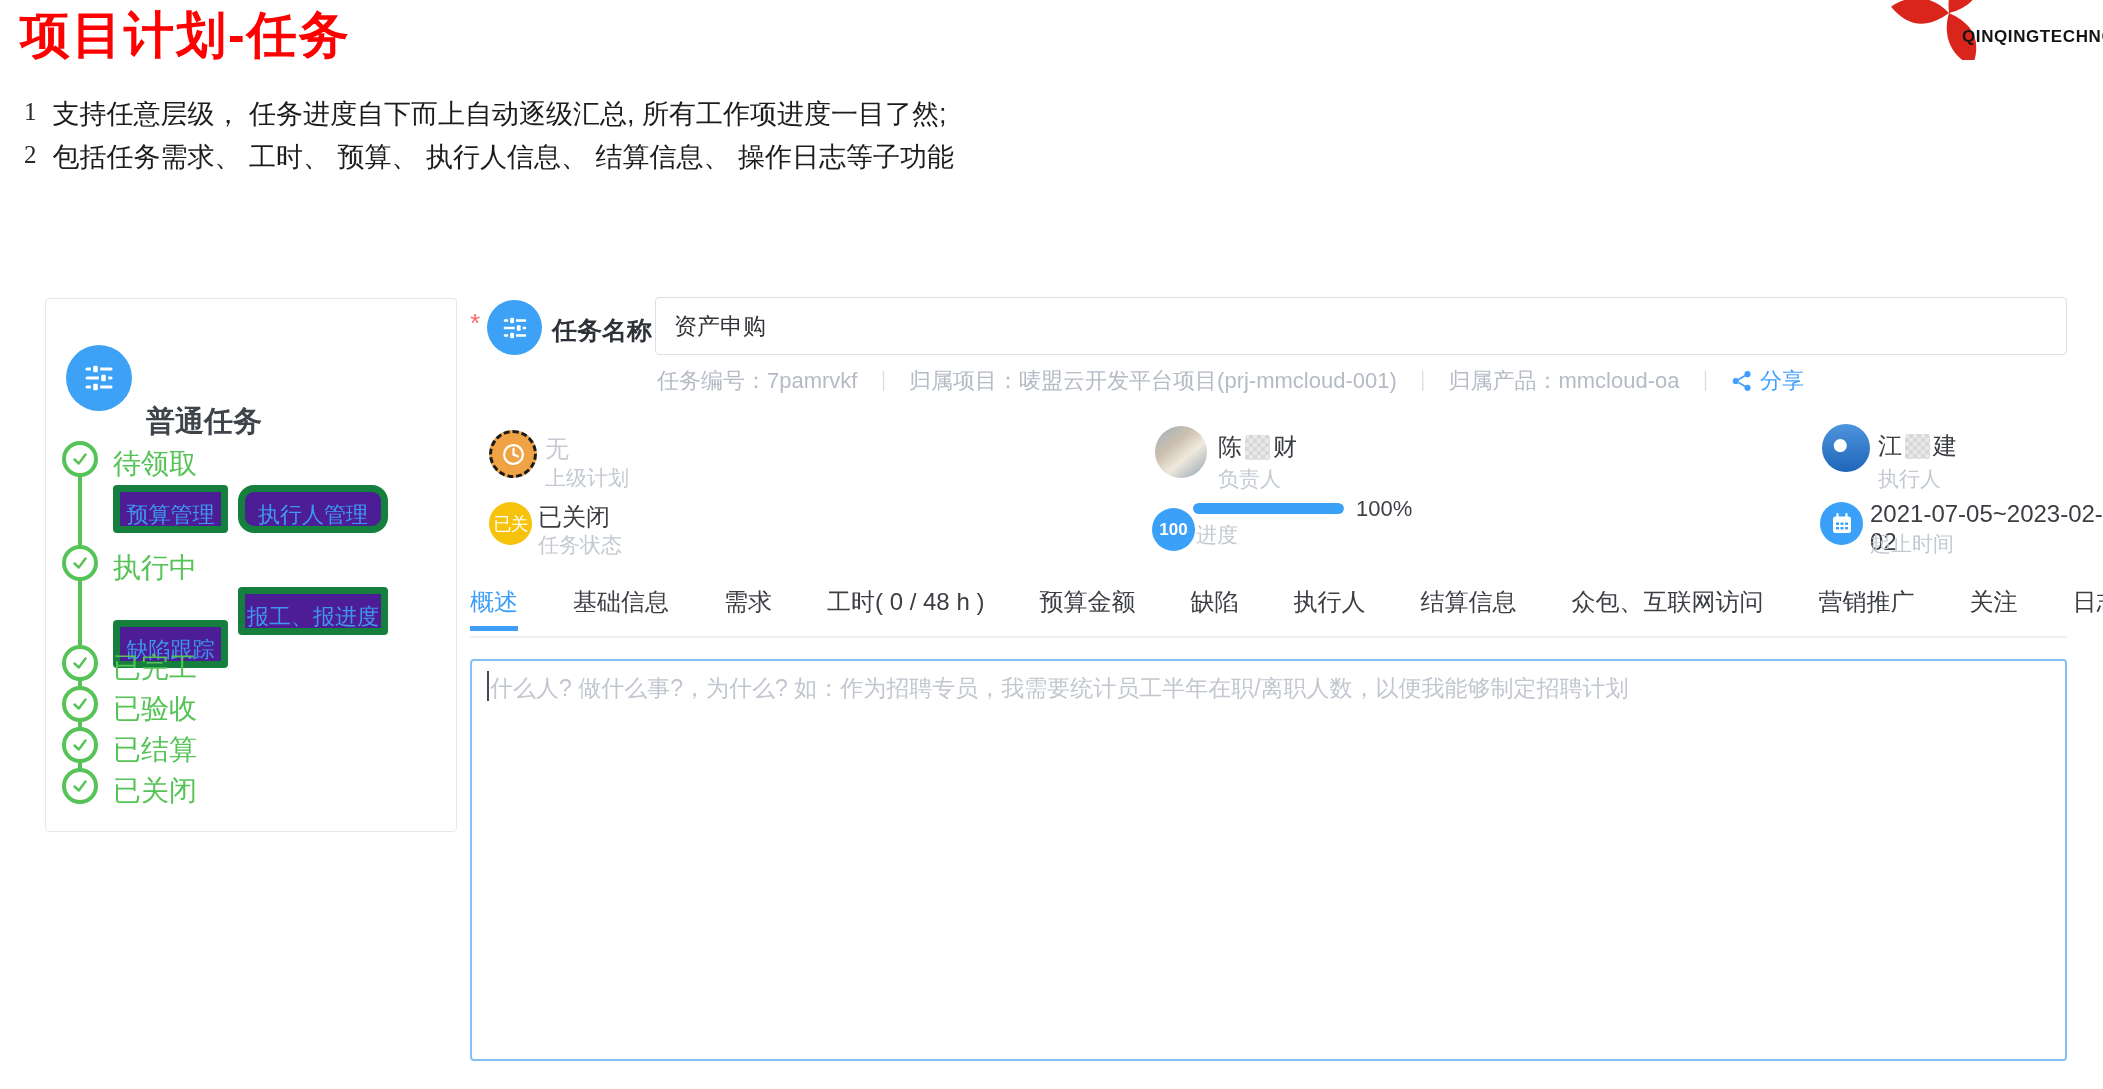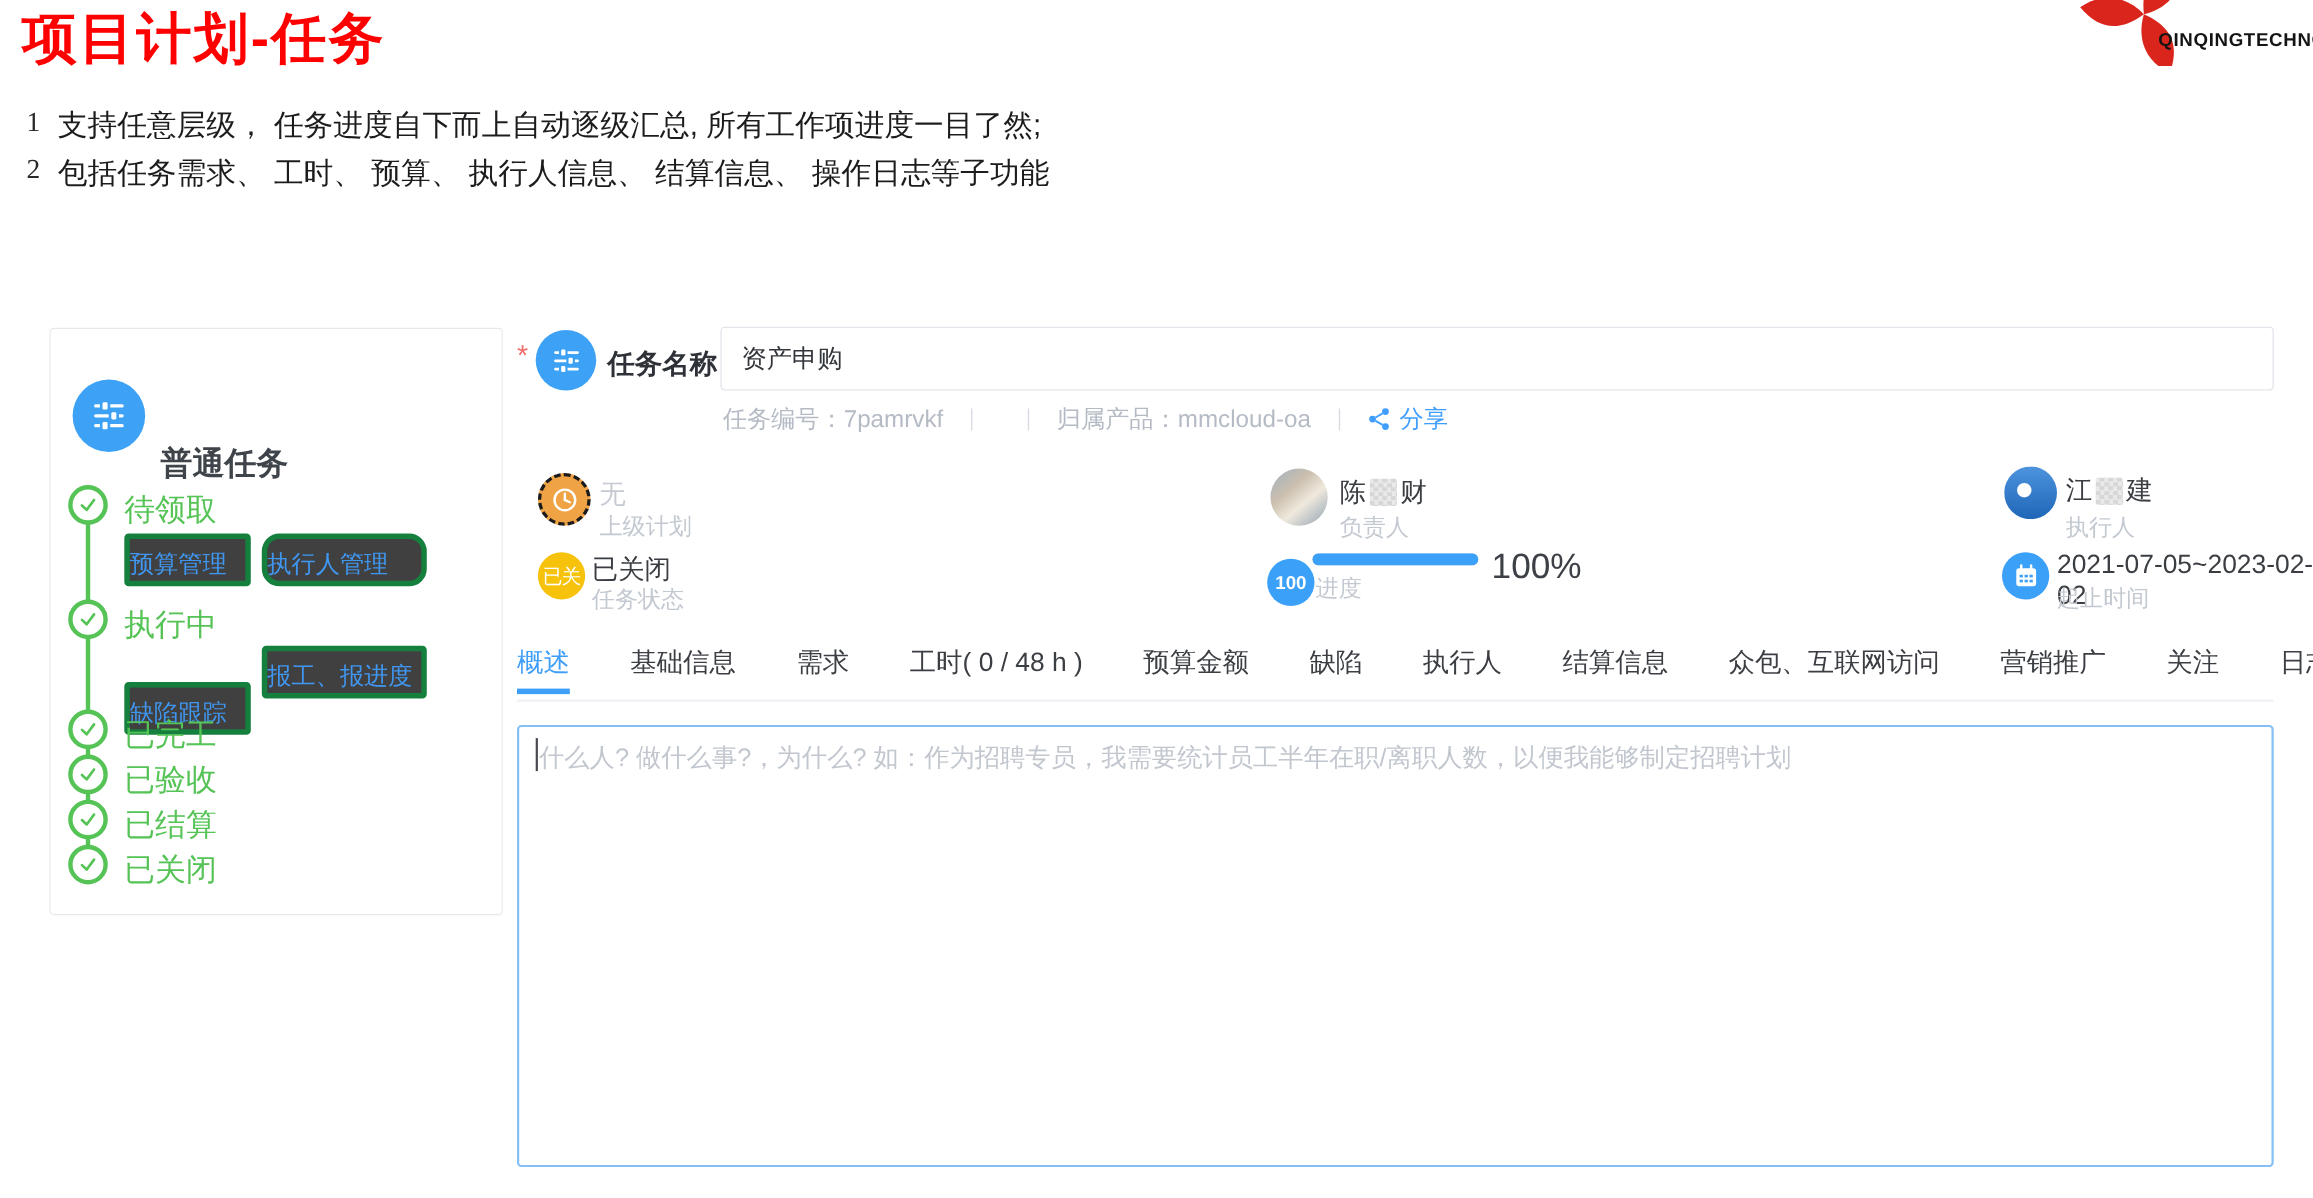--- a/index.html
+++ b/index.html
@@ -22,21 +22,21 @@
   .side-title { position:absolute; left:100px; top:60px; font-size:29px; font-weight:bold; color:#3f444b;margin-top:43px; }
   .vline { position:absolute; left:32px; top:161px; width:4px; height:327px; background:#55c355; z-index:1; }
   .stage-circle { position:absolute; left:16px; width:36px; height:36px; background:#fff; border:4px solid #55c355; border-radius:50%; display:flex; align-items:center; justify-content:center; z-index:2; }
   .stage-label { position:absolute; left:67px; font-size:28px; color:#55c355; z-index:2; }
   .sc-0 { top:142px; } .sl-0 { top:146px; }
   .sc-1 { top:246px; } .sl-1 { top:250px; }
   .sc-2 { top:346px; } .sl-2 { top:350px; }
   .sc-3 { top:387px; } .sl-3 { top:391px; }
   .sc-4 { top:428px; } .sl-4 { top:432px; }
   .sc-5 { top:469px; } .sl-5 { top:473px; }
-  .sub-btn { position:absolute; height:48px; line-height:46px; text-align:left; background:#404040; border:5px solid #15803d; border-radius:4px; color:#3f97f2; font-size:22px; cursor:pointer; z-index:2; }
+  .sub-btn { position:absolute; height:48px; line-height:46px; text-align:center; background:#4c1d95; border:7px solid #15803d; border-radius:4px; color:#3f97f2; font-size:22px; cursor:pointer; z-index:2; }
   .btn-r1a { left:67px;  top:186px; width:115px; }
   .btn-r1b { left:192px; top:186px; width:150px;border-radius:16px; }
   .btn-r2a { left:67px;  top:288px; width:115px;margin-top:33px; }
   .btn-r2b { left:192px; top:288px; width:150px; }
 
   
   .req-mark { position:absolute; left:470px; top:308px; font-size:26px; color:#f56c6c; }
   .task-icon { position:absolute; left:487px; top:300px; width:55px; height:55px; border-radius:50%; background:#3da2f5; display:flex; align-items:center; justify-content:center; }
   .task-label { position:absolute; left:552px; top:314px; font-size:25px; font-weight:bold; color:#2e3238; }
   .task-input { position:absolute; left:655px; top:297px; width:1412px; height:58px; border:1px solid #dcdfe6; border-radius:4px; font-size:23px; color:#32353a; padding:0 18px; outline:none; font-family:"Liberation Sans", sans-serif; background:#fff; }
@@ -55,21 +55,21 @@
 
   .avatar { position:absolute; width:52px; height:52px; border-radius:50%; }
   .owner-avatar { left:1155px; top:426px; background:linear-gradient(140deg,#9fb0c0 0%, #cbbfae 35%, #efe9dd 60%, #8fa0b2 100%); }
   .exec-avatar  { left:1822px; top:424px; width:48px; height:48px; background:radial-gradient(circle at 38% 45%, #ffffff 0 6px, rgba(255,255,255,0) 7px), linear-gradient(180deg,#4d93dd 0%, #1f66b8 100%); }
   .name-row { position:absolute; display:flex; align-items:center; gap:3px; font-size:24px; color:#3a3d42; }
   .censor { display:inline-block; width:25px; height:25px; border-radius:2px; background:repeating-conic-gradient(#d7d7d7 0% 25%, #e9e9e9 0% 50%); background-size:8px 8px; }
 
   .prog-badge { position:absolute; left:1152px; top:508px; width:43px; height:43px; border-radius:50%; background:#3ba0f7; color:#fff; font-size:17px; font-weight:bold; display:flex; align-items:center; justify-content:center; z-index:2;}
   .prog-track { position:absolute; left:1193px; top:503px; width:151px; height:11px; border-radius:6px; background:#e4e7ed; overflow:hidden; }
   .prog-fill { height:100%; width:100%; background:#3ba0f7; border-radius:6px; }
-  .prog-pct { position:absolute; left:1356px; top:496px; font-size:32px; color:#3d4046; }
+  .prog-pct { position:absolute; left:1356px; top:496px; font-size:22px; color:#3d4046; }
 
   .cal-badge { position:absolute; left:1820px; top:502px; width:43px; height:43px; border-radius:50%; background:#3ba0f7; display:flex; align-items:center; justify-content:center; }
 
   
   .tabs { position:absolute; left:470px; top:586px; display:flex; gap:55px; }
   .tab { position:relative; font-size:24px; color:#3b3e43; padding-bottom:13px; cursor:pointer; white-space:nowrap; }
   .tab.active { color:#3f9ef8; }
   .tab.active::after { content:""; position:absolute; left:0; right:0; bottom:0; height:5px; background:#3f9ef8; }
   .tabbar-border { position:absolute; left:470px; top:636px; width:1597px; height:2px; background:#eef1f4; }
 
@@ -182,20 +182,21 @@
         <rect x="11" y="22.5" width="7" height="9" rx="2.4"></rect>
       </g>
     </svg>
   </div>
   <div class="task-label">任务名称</div>
   <input class="task-input" type="text" value="资产申购" style="">
 
   <div class="meta">
     <span>任务编号：7pamrvkf</span>
     <span class="sep">｜</span>
+    <span>归属项目：唛盟云开发平台项目(prj-mmcloud-001)</span>
     <span class="sep">｜</span>
     <span>归属产品：mmcloud-oa</span>
     <span class="sep">｜</span>
     <span class="share-link">
       <svg width="22" height="22" viewBox="0 0 22 22">
         <g fill="#409eff">
           <circle cx="16.5" cy="4.2" r="3.1"></circle>
           <circle cx="4.8" cy="11" r="3.1"></circle>
           <circle cx="16.5" cy="17.8" r="3.1"></circle>
         </g>

